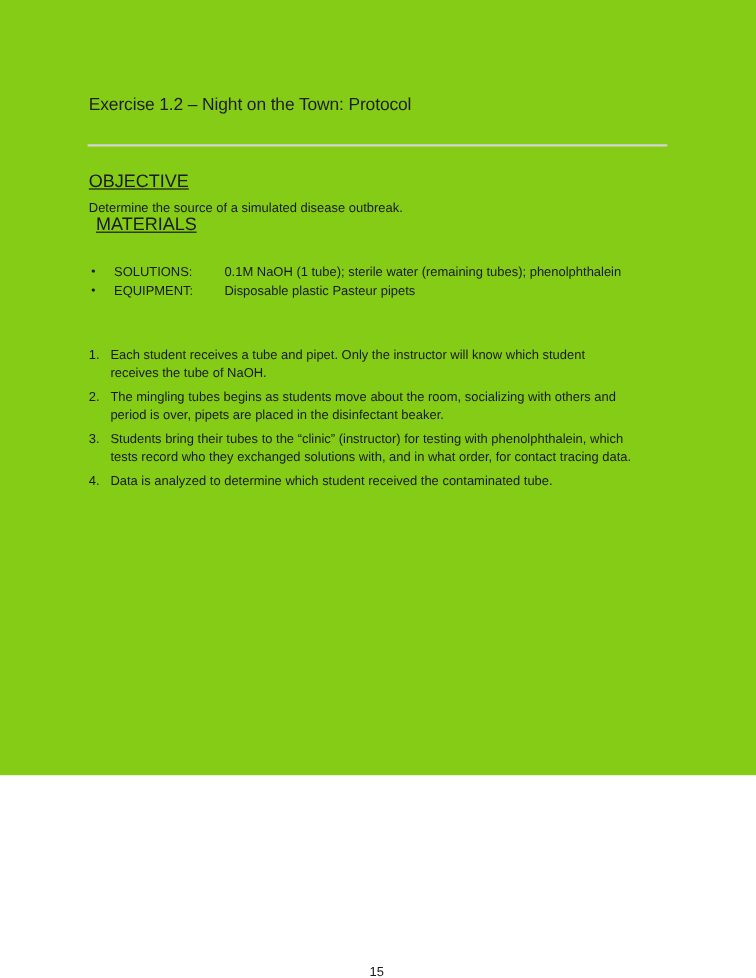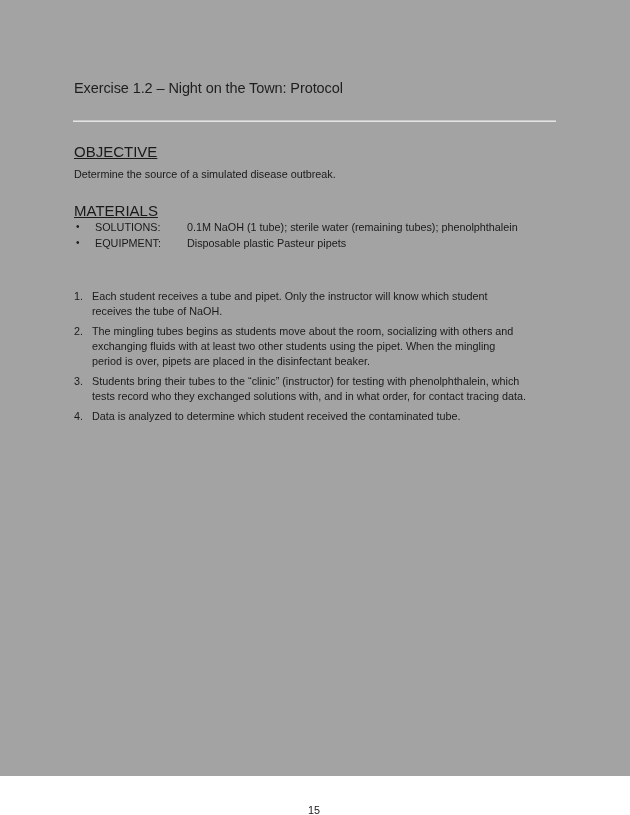--- a/index.html
+++ b/index.html
@@ -12,22 +12,22 @@
       height: 815px;
       position: relative;
       overflow: hidden;
       font-family: "Liberation Sans", "DejaVu Sans", sans-serif;
       color: #1a1a1a;
     }
     .page {
       position: absolute;
       left: 0; top: 0;
       width: 630px;
-      height: 776px;
-      background: #a3a3a3;
+      height: 646px;
+      background: #84cc16;
     }
     .title {
       position: absolute;
       left: 74px;
       top: 80px;
       font-size: 14.5px;
       letter-spacing: -0.1px;
       color: #1e1e1e;
       white-space: nowrap;
     }
@@ -122,21 +122,21 @@
 
 <div class="page">
 
   <div class="title">Exercise 1.2 – Night on the Town: Protocol</div>
 
   <div class="divider"></div>
 
   <div class="section-heading" style="top:143px;">OBJECTIVE</div>
   <div class="body-text" style="top:168px;text-align:center;">Determine the source of a simulated disease outbreak.</div>
 
-  <div class="section-heading" style="top:202px;">MATERIALS</div>
+  <div class="section-heading" style="top:179px;margin-left:6px;">MATERIALS</div>
 
   <div class="materials">
     <div class="material-row">
       <span class="bullet">•</span>
       <span class="mat-label">SOLUTIONS:</span>
       <span class="mat-value">0.1M NaOH (1 tube); sterile water (remaining tubes); phenolphthalein</span>
     </div>
     <div class="material-row">
       <span class="bullet">•</span>
       <span class="mat-label">EQUIPMENT:</span>
@@ -150,21 +150,20 @@
       <span class="step-num">1.</span>
       <span class="step-text">
         <span class="step-line">Each student receives a tube and pipet. Only the instructor will know which student</span>
         <span class="step-line">receives the tube of NaOH.</span>
       </span>
     </div>
     <div class="step">
       <span class="step-num">2.</span>
       <span class="step-text">
         <span class="step-line">The mingling tubes begins as students move about the room, socializing with others and</span>
-        <span class="step-line">exchanging fluids with at least two other students using the pipet. When the mingling</span>
         <span class="step-line">period is over, pipets are placed in the disinfectant beaker.</span>
       </span>
     </div>
     <div class="step">
       <span class="step-num">3.</span>
       <span class="step-text">
         <span class="step-line">Students bring their tubes to the “clinic” (instructor) for testing with phenolphthalein, which</span>
         <span class="step-line">tests record who they exchanged solutions with, and in what order, for contact tracing data.</span>
       </span>
     </div>

